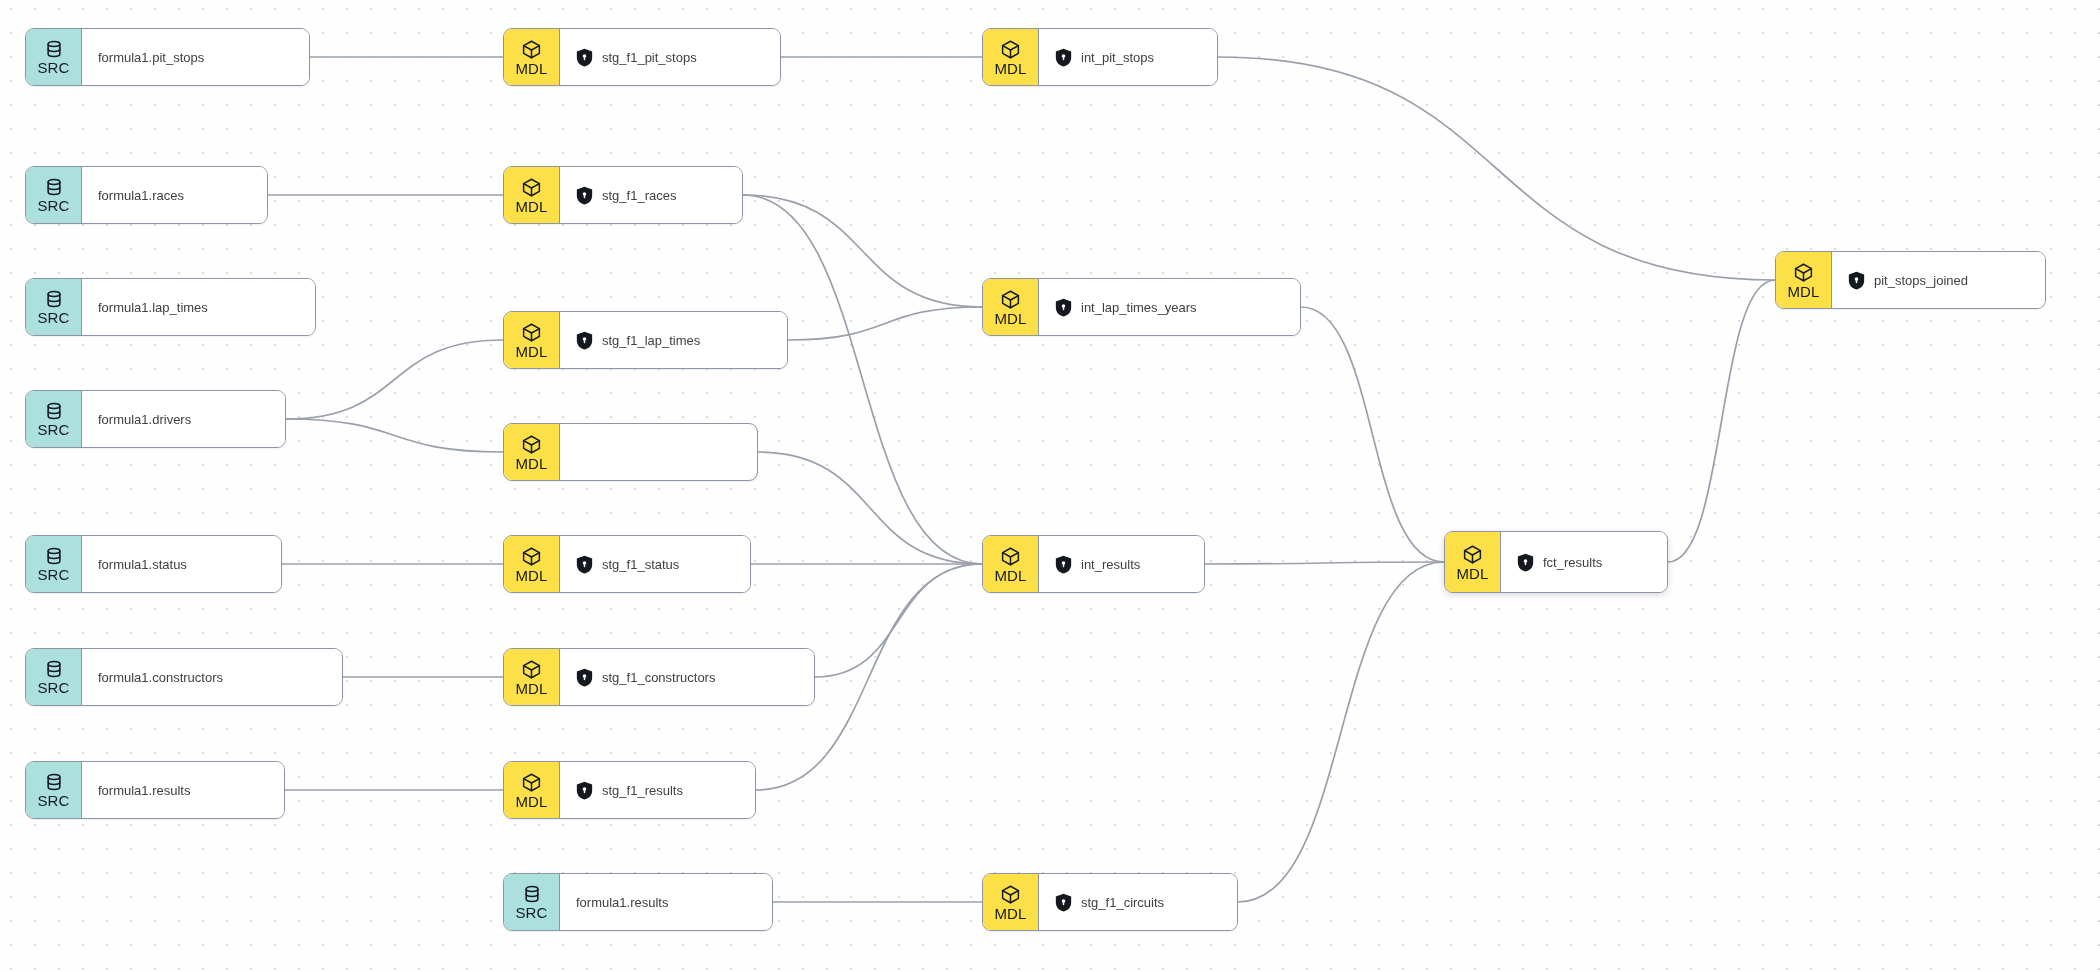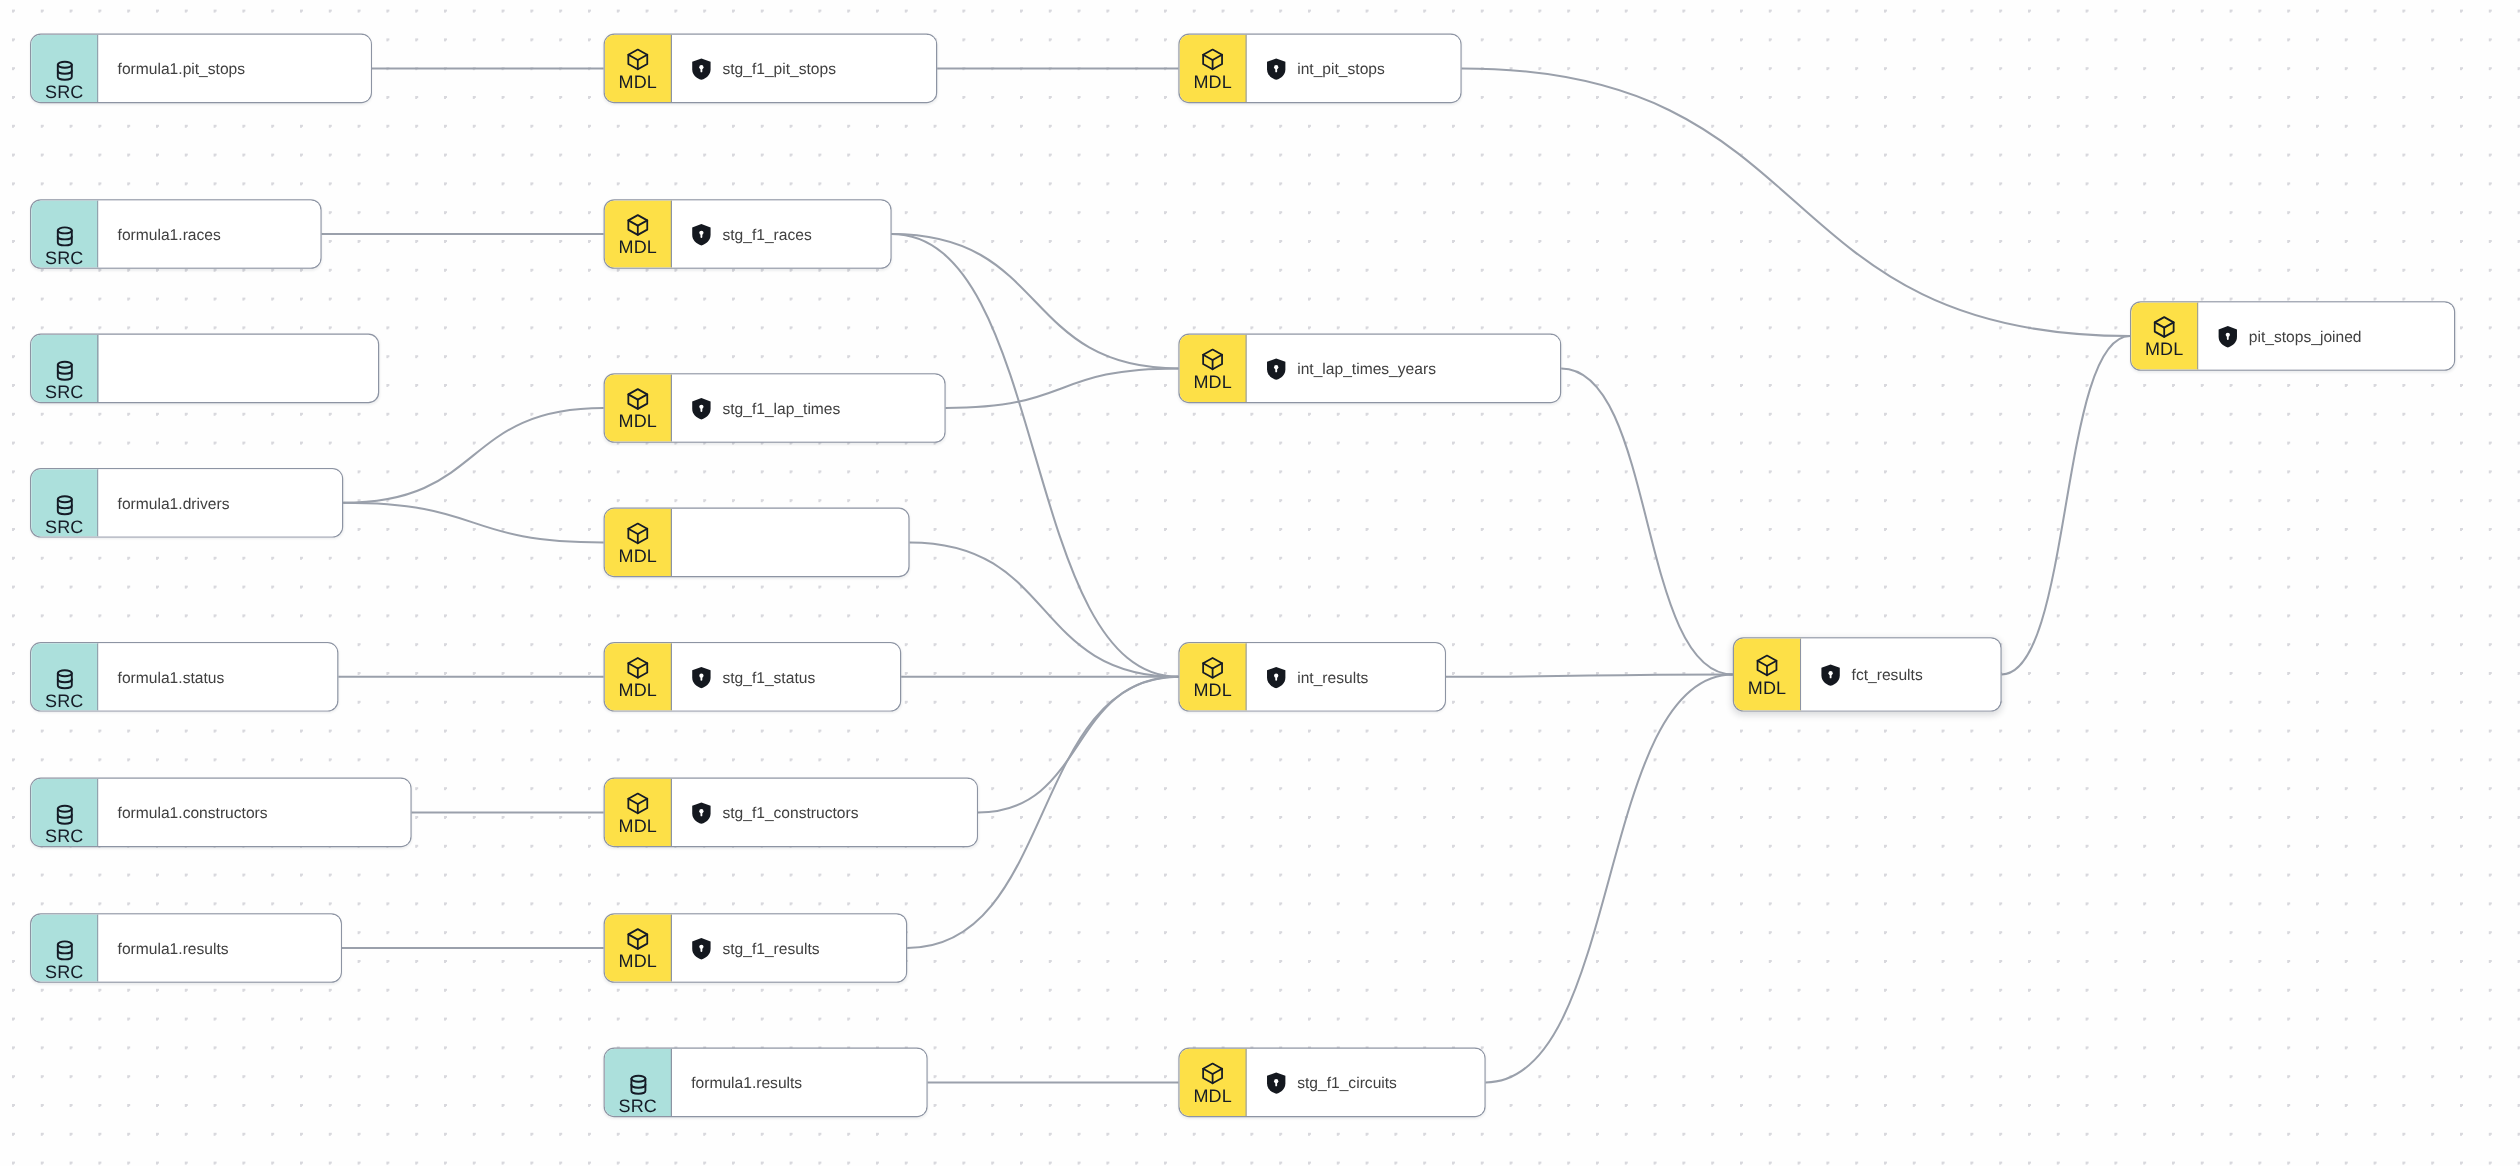--- a/index.html
+++ b/index.html
@@ -59,21 +59,21 @@
     width: 56px;
     flex: 0 0 56px;
     display: flex;
     flex-direction: column;
     align-items: center;
     justify-content: center;
     border-right: 1.6px solid #8d94a3;
     box-sizing: border-box;
     gap: 0px;
   }
-  .badge.src { background: #ace0dc; justify-content: flex-end; }
+  .badge.src { background: #ace0dc; }
   .badge.mdl { background: #fde047; }
 
   .badge svg { display: block; }
   .badge-text {
     font-size: 15px;
     line-height: 15px;
     color: #151b26;
     letter-spacing: 0.1px;
     margin-top: 1px;
   }
@@ -156,20 +156,23 @@
         <div class="badge src">
           <span>
             <svg width="20" height="20" viewBox="0 0 24 24" fill="none" stroke="#151b26" stroke-width="1.9" stroke-linecap="round" stroke-linejoin="round">
               <ellipse cx="12" cy="6" rx="7" ry="3"></ellipse>
               <path d="M5 6v12c0 1.7 3.1 3 7 3s7-1.3 7-3V6"></path>
               <path d="M5 12c0 1.7 3.1 3 7 3s7-1.3 7-3"></path>
             </svg>
           </span>
           <span class="badge-text">SRC</span>
         </div>
+        <div class="node-body">
+          <span class="node-label">formula1.lap_times</span>
+        </div>
       </div>
       <div class="node" style="left: 25px; top: 390px; width: 261px;">
         <div class="badge src">
           <span>
             <svg width="20" height="20" viewBox="0 0 24 24" fill="none" stroke="#151b26" stroke-width="1.9" stroke-linecap="round" stroke-linejoin="round">
               <ellipse cx="12" cy="6" rx="7" ry="3"></ellipse>
               <path d="M5 6v12c0 1.7 3.1 3 7 3s7-1.3 7-3V6"></path>
               <path d="M5 12c0 1.7 3.1 3 7 3s7-1.3 7-3"></path>
             </svg>
           </span>

